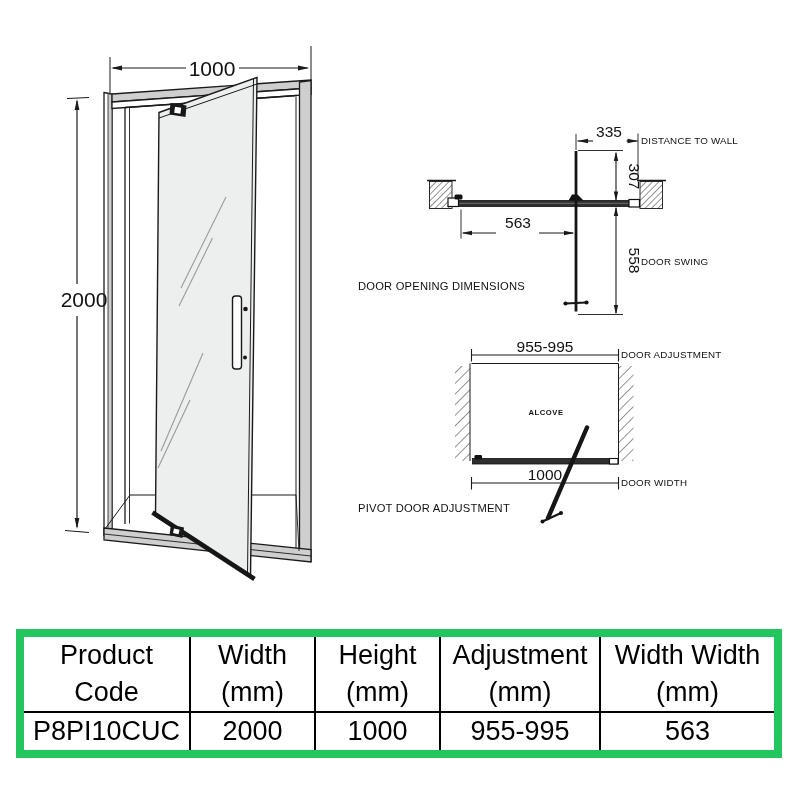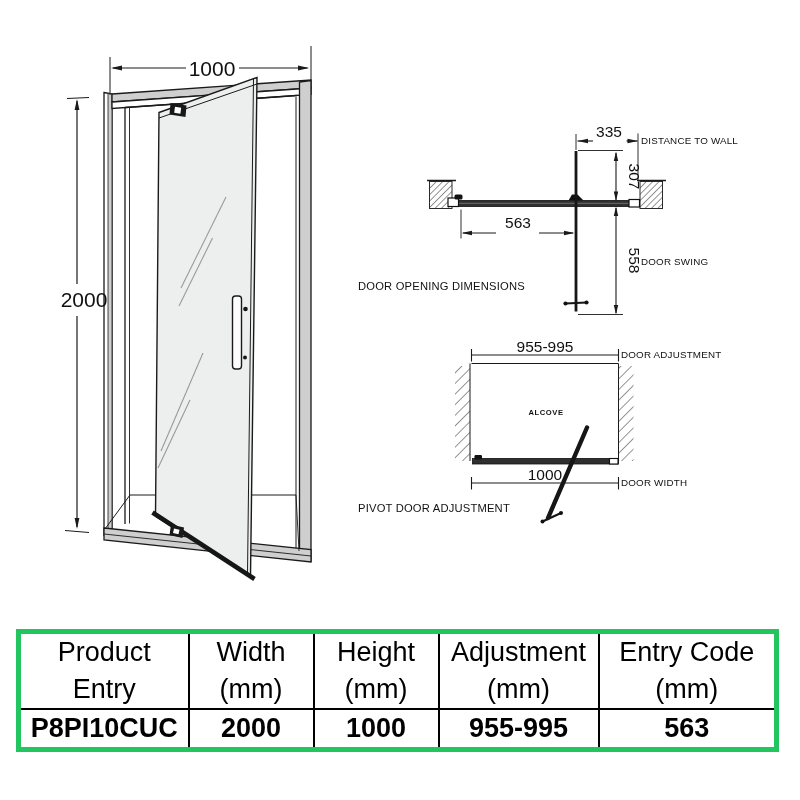--- a/index.html
+++ b/index.html
@@ -6,25 +6,25 @@
   body{font-family:"Liberation Sans",sans-serif;}
   #stage{position:relative;width:796px;height:800px;background:#fff;overflow:hidden;}
   svg{position:absolute;overflow:visible;}
   svg text{fill:#111;font-family:"Liberation Sans",sans-serif;}
   .dimnum{font-size:15.5px;}
   .bignum{font-size:21px;}
   .lbl{font-size:9.8px;letter-spacing:.2px;}
   .cap{font-size:11.2px;letter-spacing:.2px;}
   .alc{font-size:7.6px;font-weight:bold;letter-spacing:.6px;}
   table.spec{position:absolute;left:16px;top:629px;width:758px;height:118px;
-    border-collapse:collapse;border:5px solid #22c55e;table-layout:fixed;}
+    border-collapse:collapse;border:8px solid #22c55e;table-layout:fixed;}
   table.spec td{border:2px solid #000;text-align:center;vertical-align:middle;
     font-size:27px;color:#000;padding:0;}
   table.spec .hdr div{line-height:37px;}
-  table.spec tr.datarow td{height:37px;line-height:37px;font-weight:bold;}
+  table.spec tr.datarow td{height:37px;line-height:37px;}
 </style>
 </head>
 <body>
 
 <div id="stage">
 
   <svg style="left:40px;top:40px;" width="285" height="560" viewBox="40 40 285 560">
     <g stroke="#1a1a1a" stroke-width="1.3" fill="none">
 
       <polygon points="104,92.5 112,94 112,537 104,535.5" fill="#ffffff"></polygon>
@@ -205,36 +205,36 @@
       <col style="width:170px">
         <col style="width:125px">
         <col style="width:125px">
       <col style="width:160px">
         <col style="width:178px">
     </colgroup>
     <tbody>
       <tr>
         <td class="hdr">
           <div>Product</div>
-          <div>Entry</div>
+          <div>Code</div>
         </td>
         <td class="hdr">
           <div>Width</div>
           <div>(mm)</div>
         </td>
         <td class="hdr">
           <div>Height</div>
           <div>(mm)</div>
         </td>
         <td class="hdr">
           <div>Adjustment</div>
           <div>(mm)</div>
         </td>
         <td class="hdr">
-          <div>Entry Code</div>
+          <div>Width Width</div>
           <div>(mm)</div>
         </td>
       </tr>
       <tr class="datarow">
         <td>P8PI10CUC</td>
         <td>2000</td>
         <td>1000</td>
         <td>955-995</td>
         <td>563</td>
       </tr>

